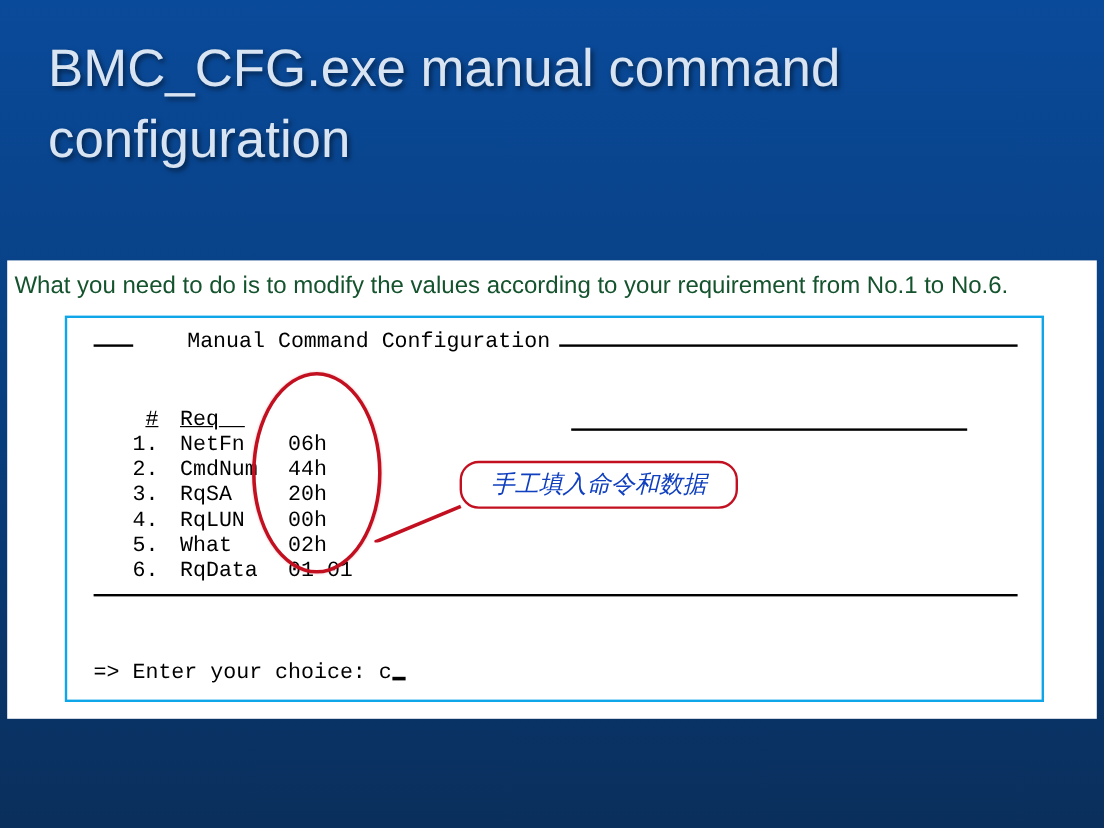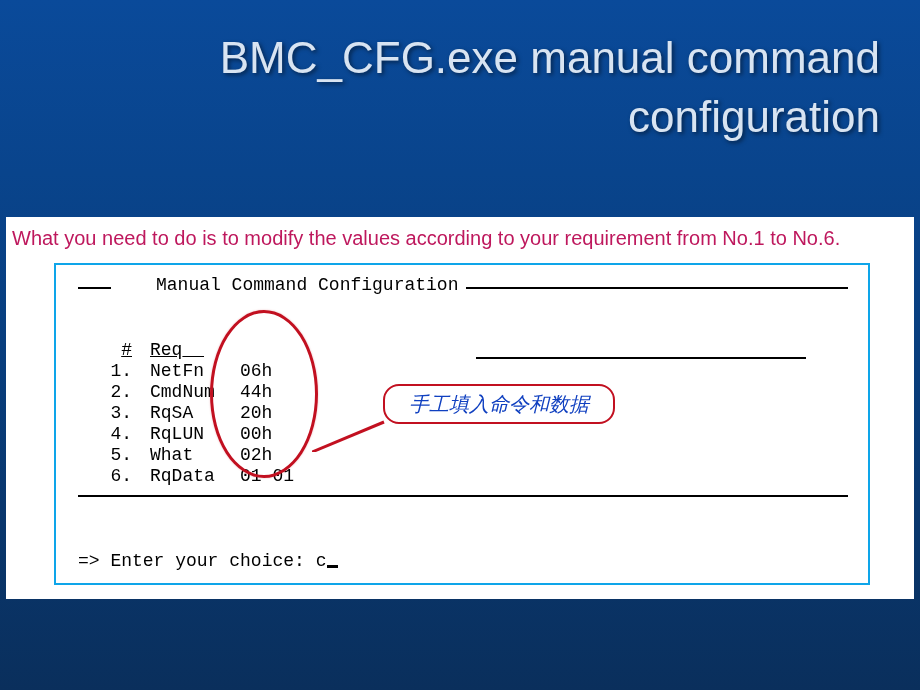--- a/index.html
+++ b/index.html
@@ -5,39 +5,39 @@
     * { margin: 0; padding: 0; box-sizing: border-box; }
     body {
       width: 920px;
       height: 690px;
       background: linear-gradient(to bottom, #0a4a9a 0%, #083e7e 50%, #0a2f5c 100%);
       font-family: Arial, sans-serif;
       overflow: hidden;
       position: relative;
     }
     .slide-title {
-      text-align: right;
+      text-align: left;
       color: #d8e4f2;
       font-size: 44px;
       font-weight: normal;
       padding: 28px 40px 20px 40px;
       text-shadow: 2px 2px 4px rgba(0,0,0,0.5);
       line-height: 1.35;
     }
     .content-panel {
       position: absolute;
       left: 6px;
       top: 217px;
       width: 908px;
       height: 382px;
       background: #ffffff;
     }
     .instruction {
       font-size: 20px;
-      color: #be185d;
+      color: #14532d;
       padding: 10px 6px 8px 6px;
       font-family: Arial, sans-serif;
     }
     .terminal-box {
       position: absolute;
       left: 48px;
       top: 46px;
       width: 816px;
       height: 322px;
       border: 2px solid #0ea5e9;

